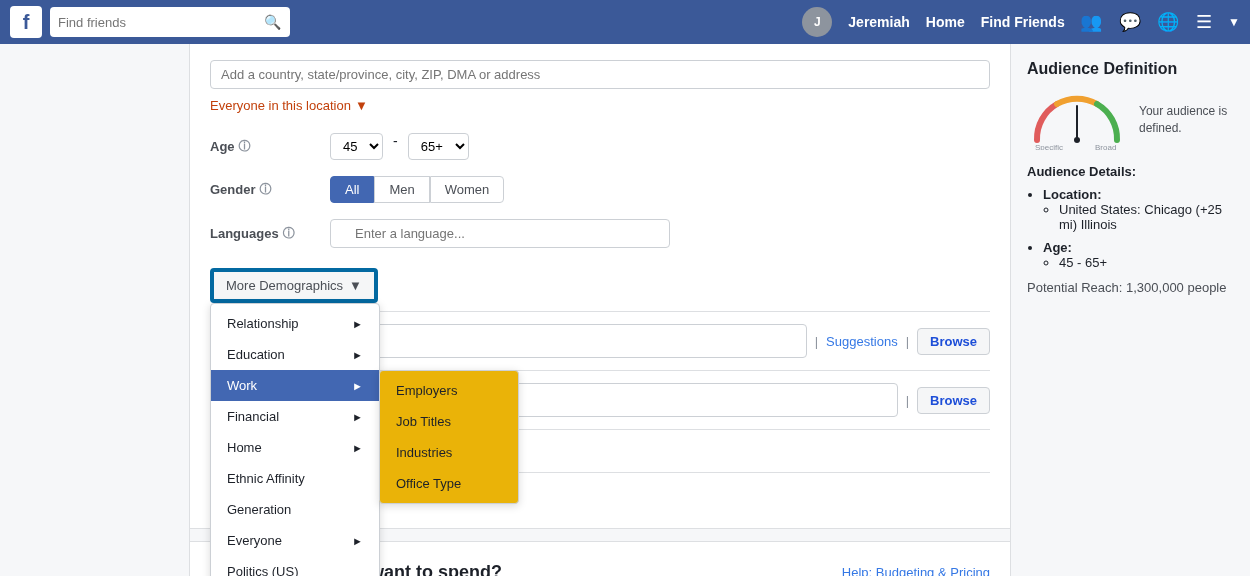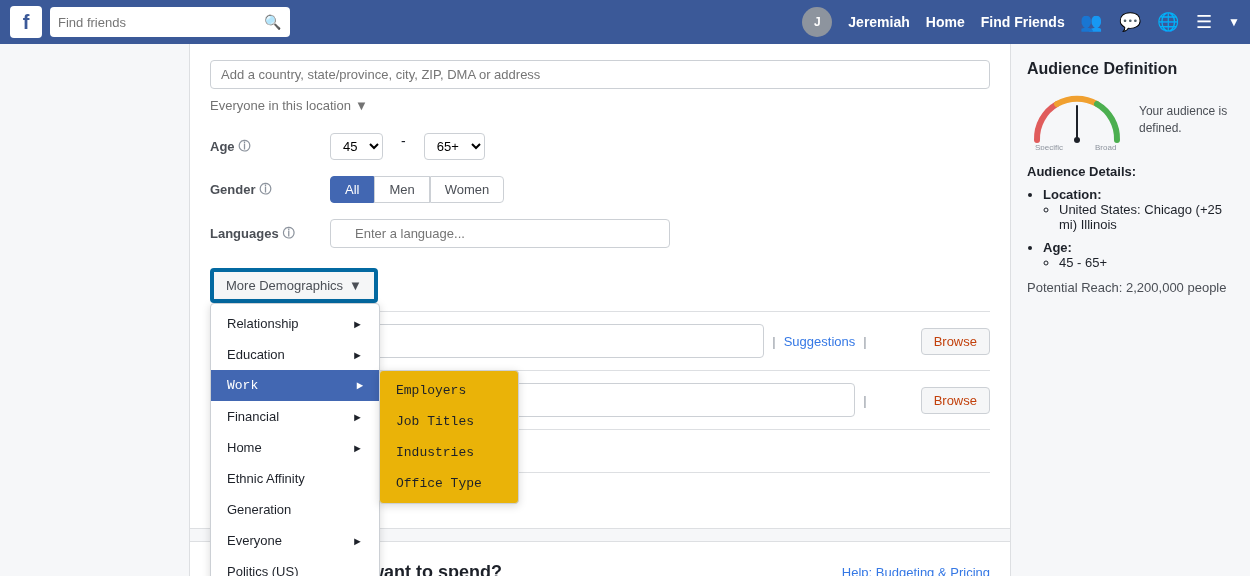--- a/index.html
+++ b/index.html
@@ -91,21 +91,21 @@
       border: 1px solid #ccd0d5;
       border-radius: 4px;
       padding: 6px 10px;
       font-size: 13px;
       color: #9197a3;
       width: 100%;
       margin-bottom: 8px;
     }
     .everyone-btn {
       display: inline-flex; align-items: center; gap: 4px;
-      font-size: 13px; color: #737373;
+      font-size: 13px; color: #c2410c;
       background: none; border: none; cursor: pointer;
       margin-bottom: 12px;
     }
 
     .form-row {
       display: flex;
       align-items: center;
       padding: 8px 0;
     }
     .form-label {
@@ -115,21 +115,21 @@
       font-weight: 600;
       display: flex; align-items: center; gap: 4px;
       flex-shrink: 0;
     }
     .form-label .info-icon {
       color: #8d949e;
       font-size: 12px;
     }
     .form-controls {
       flex: 1;
-      display: flex; align-items: flex-start; gap: 18px;
+      display: flex; align-items: flex-start; gap: 10px;
     }
 
     
     .age-select {
       border: 1px solid #ccd0d5;
       border-radius: 4px;
       padding: 4px 8px;
       font-size: 13px;
       background: white;
       cursor: pointer;
@@ -205,21 +205,20 @@
       font-size: 13px;
       color: #1d2129;
       cursor: pointer;
     }
     .dropdown-item:hover, .dropdown-item.active {
       background: #e9ebee;
     }
     .dropdown-item.active {
       background: #4267b2;
       color: white;
-      font-family: Liberation Mono, monospace;
     }
     .dropdown-item .chevron { font-size: 11px; }
 
     
     .sub-dropdown {
       position: absolute;
       top: 0;
       left: 100%;
       background: #eab308;
       border: 1px solid #ccd0d5;
@@ -263,24 +262,23 @@
       color: #9197a3;
     }
     .divider-text { color: #8d949e; font-size: 13px; }
     .suggestions-link { color: #3578e5; font-size: 13px; cursor: pointer; }
     .browse-btn {
       background: #f5f6f7;
       border: 1px solid #ccd0d5;
       border-radius: 4px;
       padding: 5px 12px;
       font-size: 13px;
-      color: #c2410c;
+      color: #1d4ed8;
       cursor: pointer;
-      font-weight: 400;
-      margin-left: 46px;
+      font-weight: 700;
     }
 
     
     .connections-row {
       display: flex; align-items: center;
       padding: 12px 0;
       border-top: 1px solid #dddfe2;
     }
 
     
@@ -551,16 +549,16 @@
             <li>United States: Chicago (+25 mi) Illinois</li>
           </ul>
         </li>
         <li>
           <strong>Age:</strong>
           <ul>
             <li>45 - 65+</li>
           </ul>
         </li>
       </ul>
-      <div class="potential-reach">Potential Reach: 2,200,000 people</div>
+      <div class="potential-reach">Potential Reach: 1,300,000 people</div>
     </div>
   </div>
 </div>
 
 </body></html>

